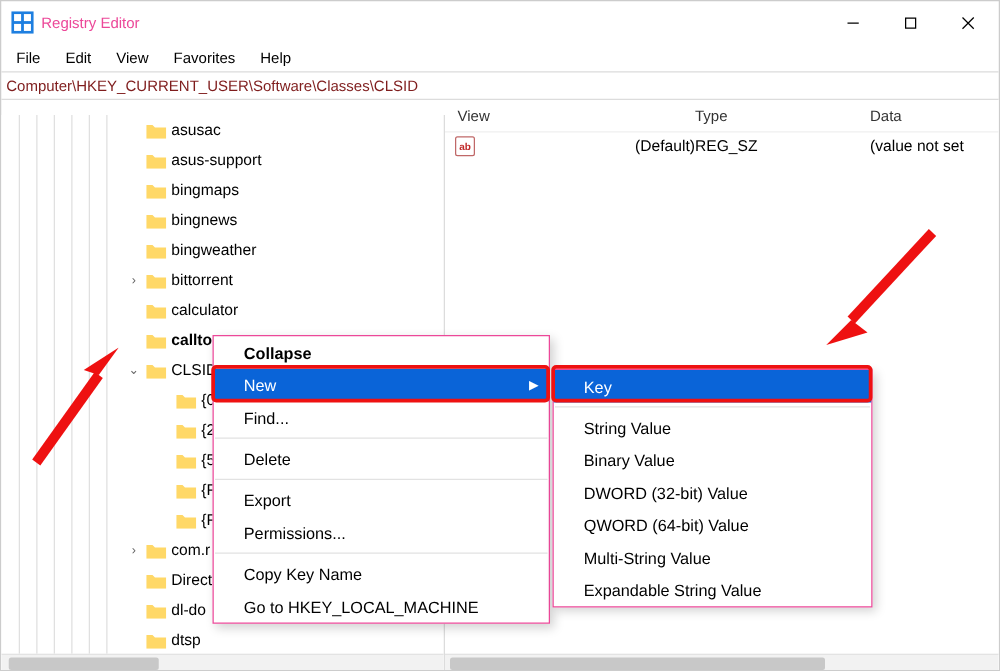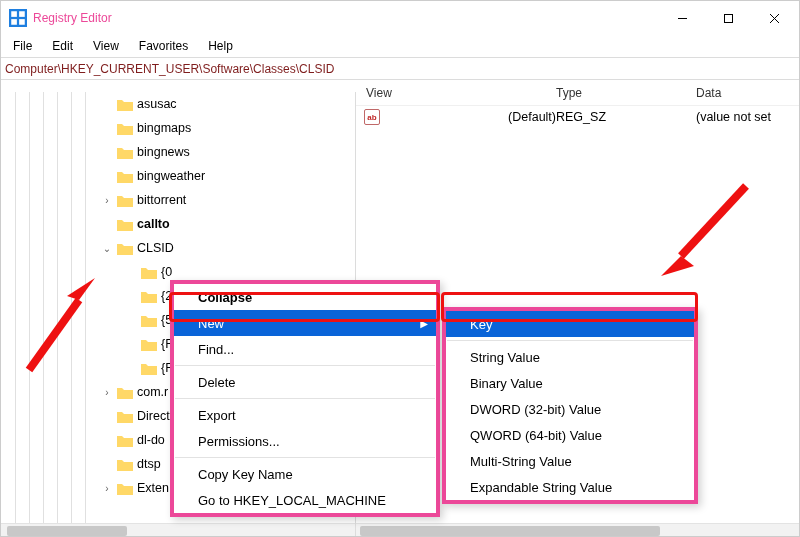--- a/index.html
+++ b/index.html
@@ -45,21 +45,21 @@
   .list-header { height:26px; display:flex; align-items:center; font-size:12px; color:#333; border-bottom:1px solid #f0f0f0; }
   .col-name { padding-left:10px; width:200px; }
   .col-type { width:140px; }
   .col-data { flex:1; }
   .list-row { height:22px; display:flex; align-items:center; font-size:12.5px; }
   .row-name { width:200px; padding-left:8px; display:flex; align-items:center; gap:4px;justify-content:space-between; }
   .row-type { width:140px; }
   .row-data { flex:1; }
 
   
-  .ctx-menu { position:absolute; background:#fff; border:4px solid #ec4899; box-shadow:3px 3px 8px rgba(0,0,0,.18); font-size:13px; z-index:20;margin-top:12px; }
+  .ctx-menu { position:absolute; background:#fff; border:1px solid #ec4899; box-shadow:3px 3px 8px rgba(0,0,0,.18); font-size:13px; z-index:20; }
   .ctx-menu .item { height:26px; display:flex; align-items:center; padding:0 24px; position:relative; }
   .ctx-menu .item.bold { font-weight:600; }
   .ctx-menu .item.sel { background:#0a64d8; color:#fff; }
   .ctx-menu .sep { height:1px; background:#e2e2e2; margin:3px 1px; }
   .ctx-menu .item .fly-caret { position:absolute; right:8px; font-size:10px; }
 
   
   .red-box { position:absolute; border:3px solid #e11; border-radius:4px; z-index:25; pointer-events:none; }
 
   
@@ -139,20 +139,28 @@
             <path d="M0 2 h5 l2 2 h9" fill="none" stroke="#d9a400" stroke-width="0.6"></path>
           </svg>
           <span class="node-label">asusac</span>
         </div>
         <div class="node" style="padding-left: 100px;">
           <span class="expander"></span>
           <svg class="folder-icon" viewBox="0 0 16 13">
             <path d="M0 2 h5 l2 2 h9 v9 h-16 z" fill="#ffd867"></path>
             <path d="M0 2 h5 l2 2 h9" fill="none" stroke="#d9a400" stroke-width="0.6"></path>
           </svg>
+          <span class="node-label">asus-support</span>
+        </div>
+        <div class="node" style="padding-left: 100px;">
+          <span class="expander"></span>
+          <svg class="folder-icon" viewBox="0 0 16 13">
+            <path d="M0 2 h5 l2 2 h9 v9 h-16 z" fill="#ffd867"></path>
+            <path d="M0 2 h5 l2 2 h9" fill="none" stroke="#d9a400" stroke-width="0.6"></path>
+          </svg>
           <span class="node-label">bingmaps</span>
         </div>
         <div class="node" style="padding-left: 100px;">
           <span class="expander"></span>
           <svg class="folder-icon" viewBox="0 0 16 13">
             <path d="M0 2 h5 l2 2 h9 v9 h-16 z" fill="#ffd867"></path>
             <path d="M0 2 h5 l2 2 h9" fill="none" stroke="#d9a400" stroke-width="0.6"></path>
           </svg>
           <span class="node-label">bingnews</span>
         </div>
@@ -164,20 +172,28 @@
           </svg>
           <span class="node-label">bingweather</span>
         </div>
         <div class="node" style="padding-left: 100px;">
           <span class="expander">›</span>
           <svg class="folder-icon" viewBox="0 0 16 13">
             <path d="M0 2 h5 l2 2 h9 v9 h-16 z" fill="#ffd867"></path>
             <path d="M0 2 h5 l2 2 h9" fill="none" stroke="#d9a400" stroke-width="0.6"></path>
           </svg>
           <span class="node-label">bittorrent</span>
+        </div>
+        <div class="node" style="padding-left: 100px;">
+          <span class="expander"></span>
+          <svg class="folder-icon" viewBox="0 0 16 13">
+            <path d="M0 2 h5 l2 2 h9 v9 h-16 z" fill="#ffd867"></path>
+            <path d="M0 2 h5 l2 2 h9" fill="none" stroke="#d9a400" stroke-width="0.6"></path>
+          </svg>
+          <span class="node-label">calculator</span>
         </div>
         <div class="node" style="padding-left: 100px; font-weight: bold;">
           <span class="expander"></span>
           <svg class="folder-icon" viewBox="0 0 16 13">
             <path d="M0 2 h5 l2 2 h9 v9 h-16 z" fill="#ffd867"></path>
             <path d="M0 2 h5 l2 2 h9" fill="none" stroke="#d9a400" stroke-width="0.6"></path>
           </svg>
           <span class="node-label">callto</span>
         </div>
         <div class="node selected" style="padding-left: 100px;">

